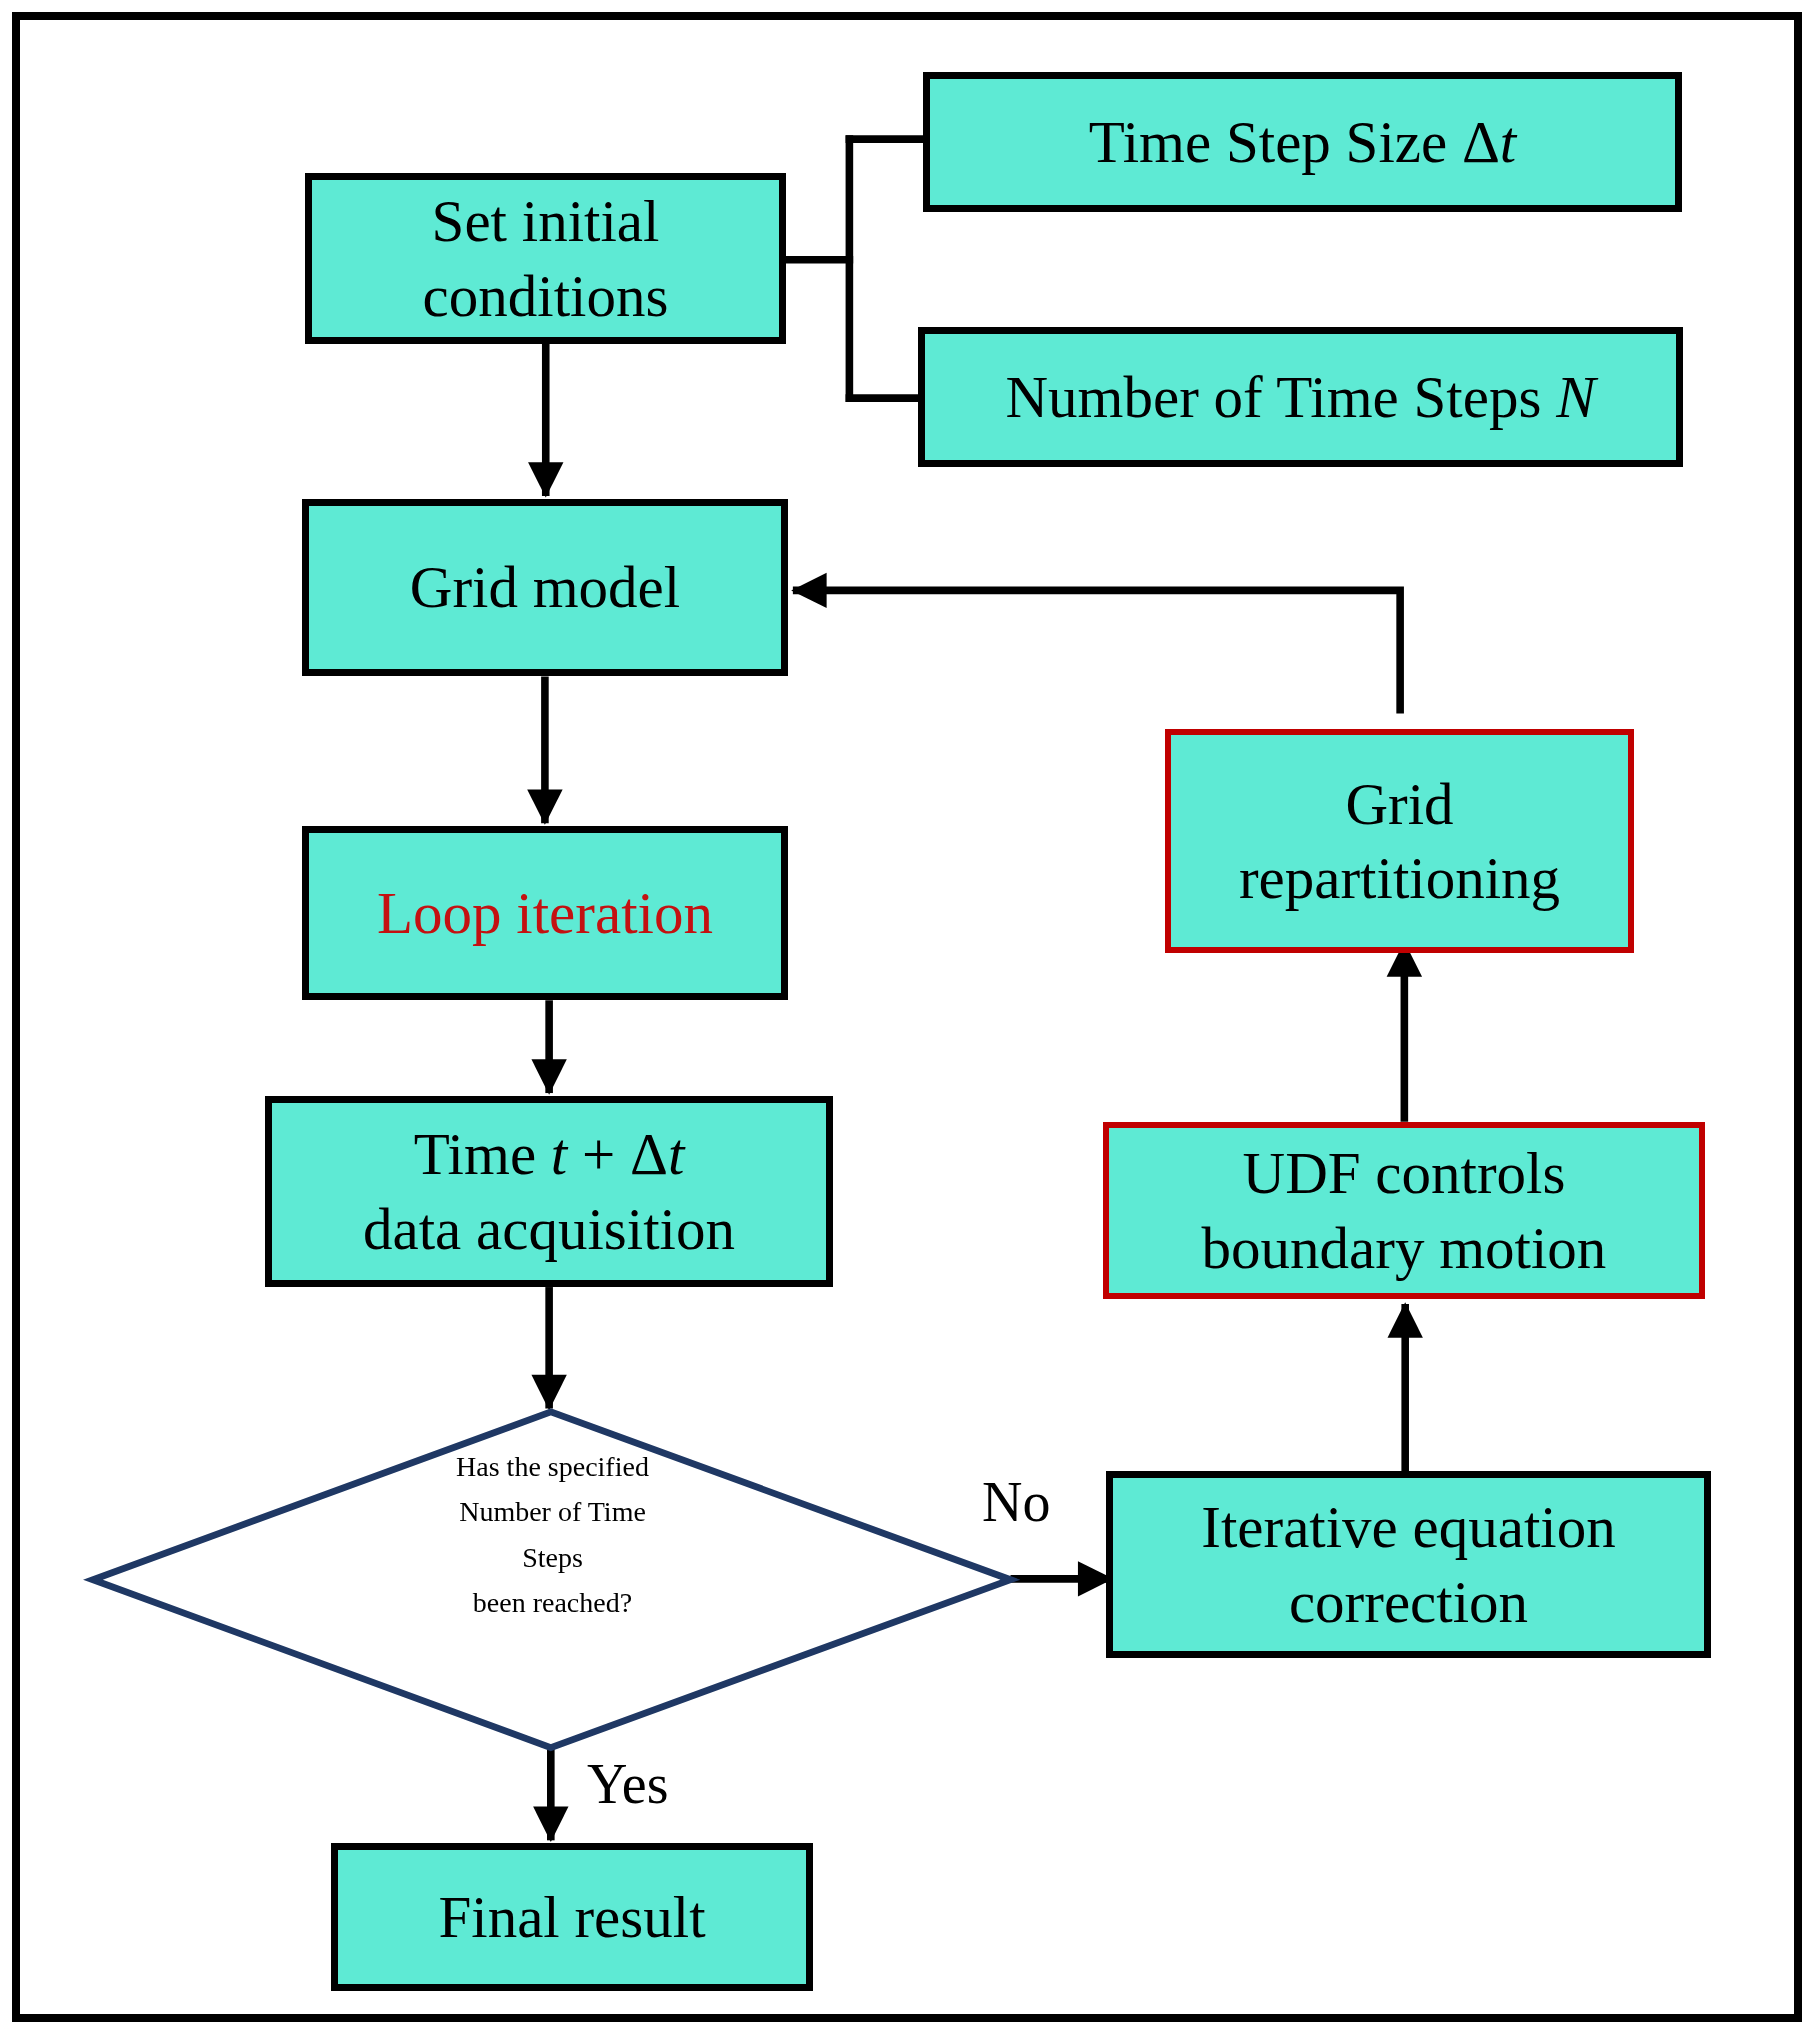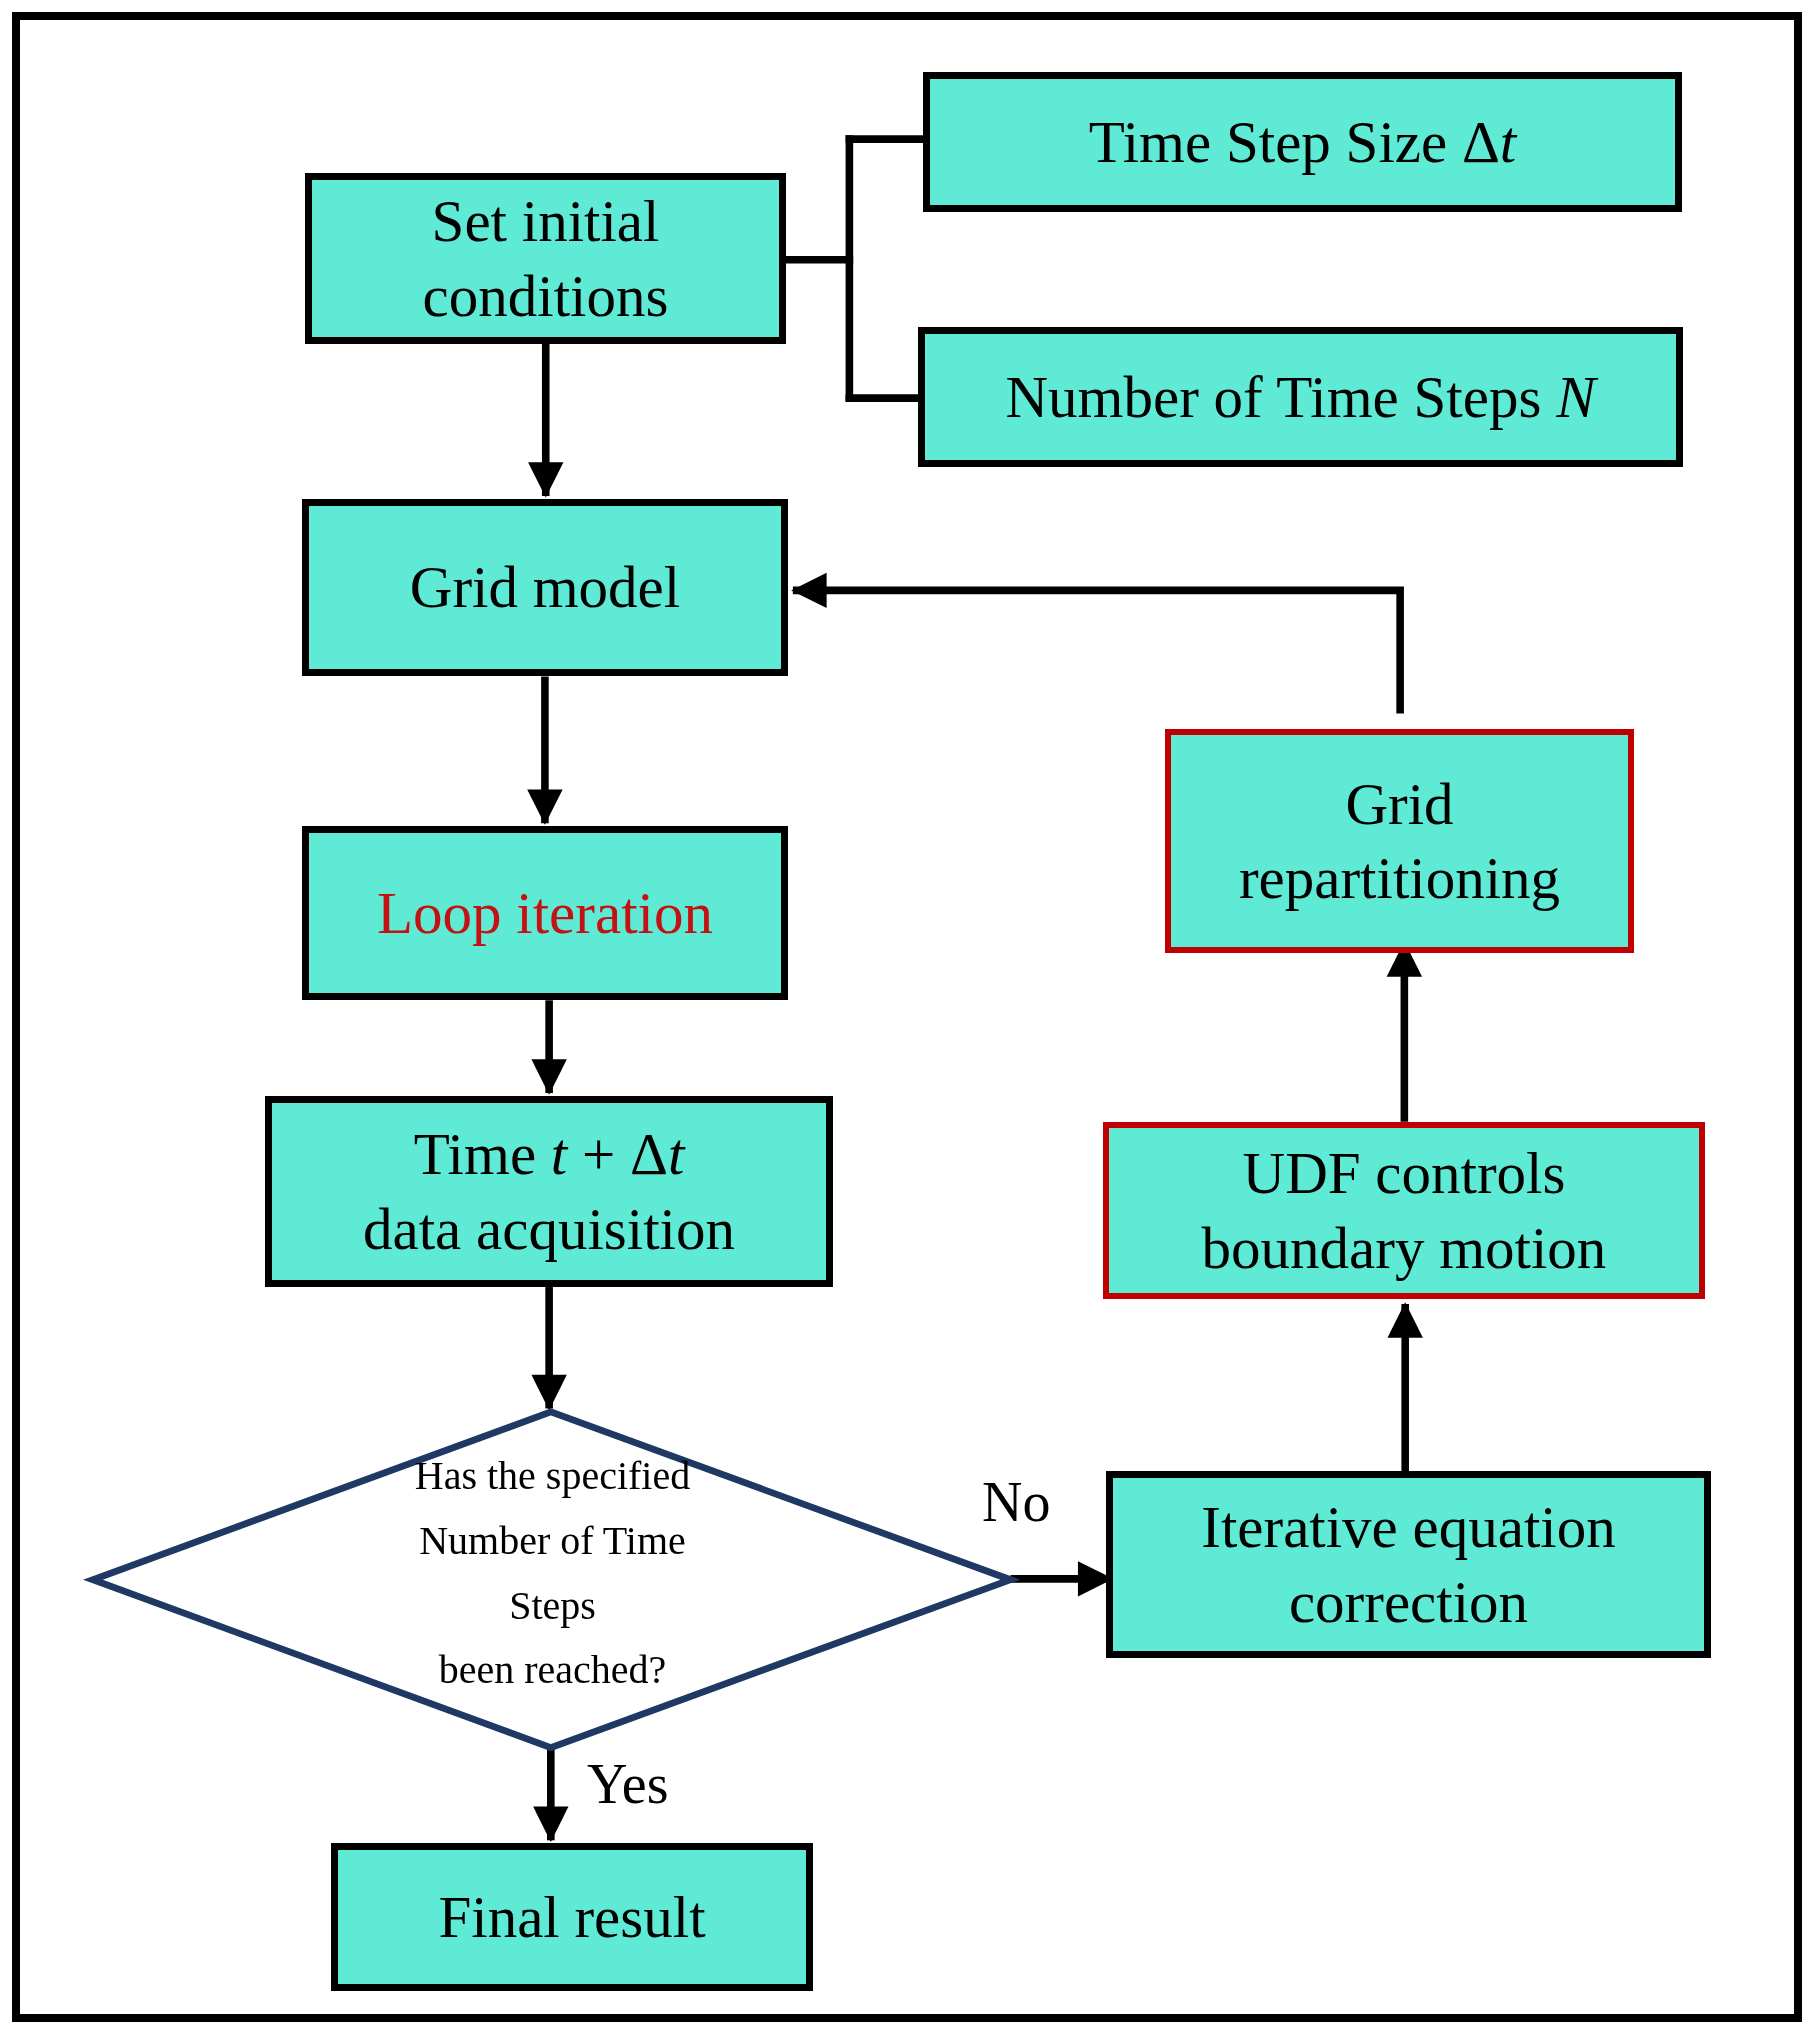--- a/index.html
+++ b/index.html
@@ -61,21 +61,21 @@
   }
   .red-text {
     color: var(--red-text, #C41111);
   }
   .ital { font-style: italic; }
   .diamond-text {
     position: absolute;
     left: 215px; top: 1444px;
     width: 675px;
     text-align: center;
-    font-size: 40px;
+    font-size: 28px;
     line-height: 1.62;
   }
   .edge-label {
     position: absolute;
     font-size: 56px;
     line-height: 1;
   }
   #label-yes { left: 587px; top: 1756px; width: 152px; }
   #label-no  { left: 982px; top: 1474px; width: 126px; }
 </style>

